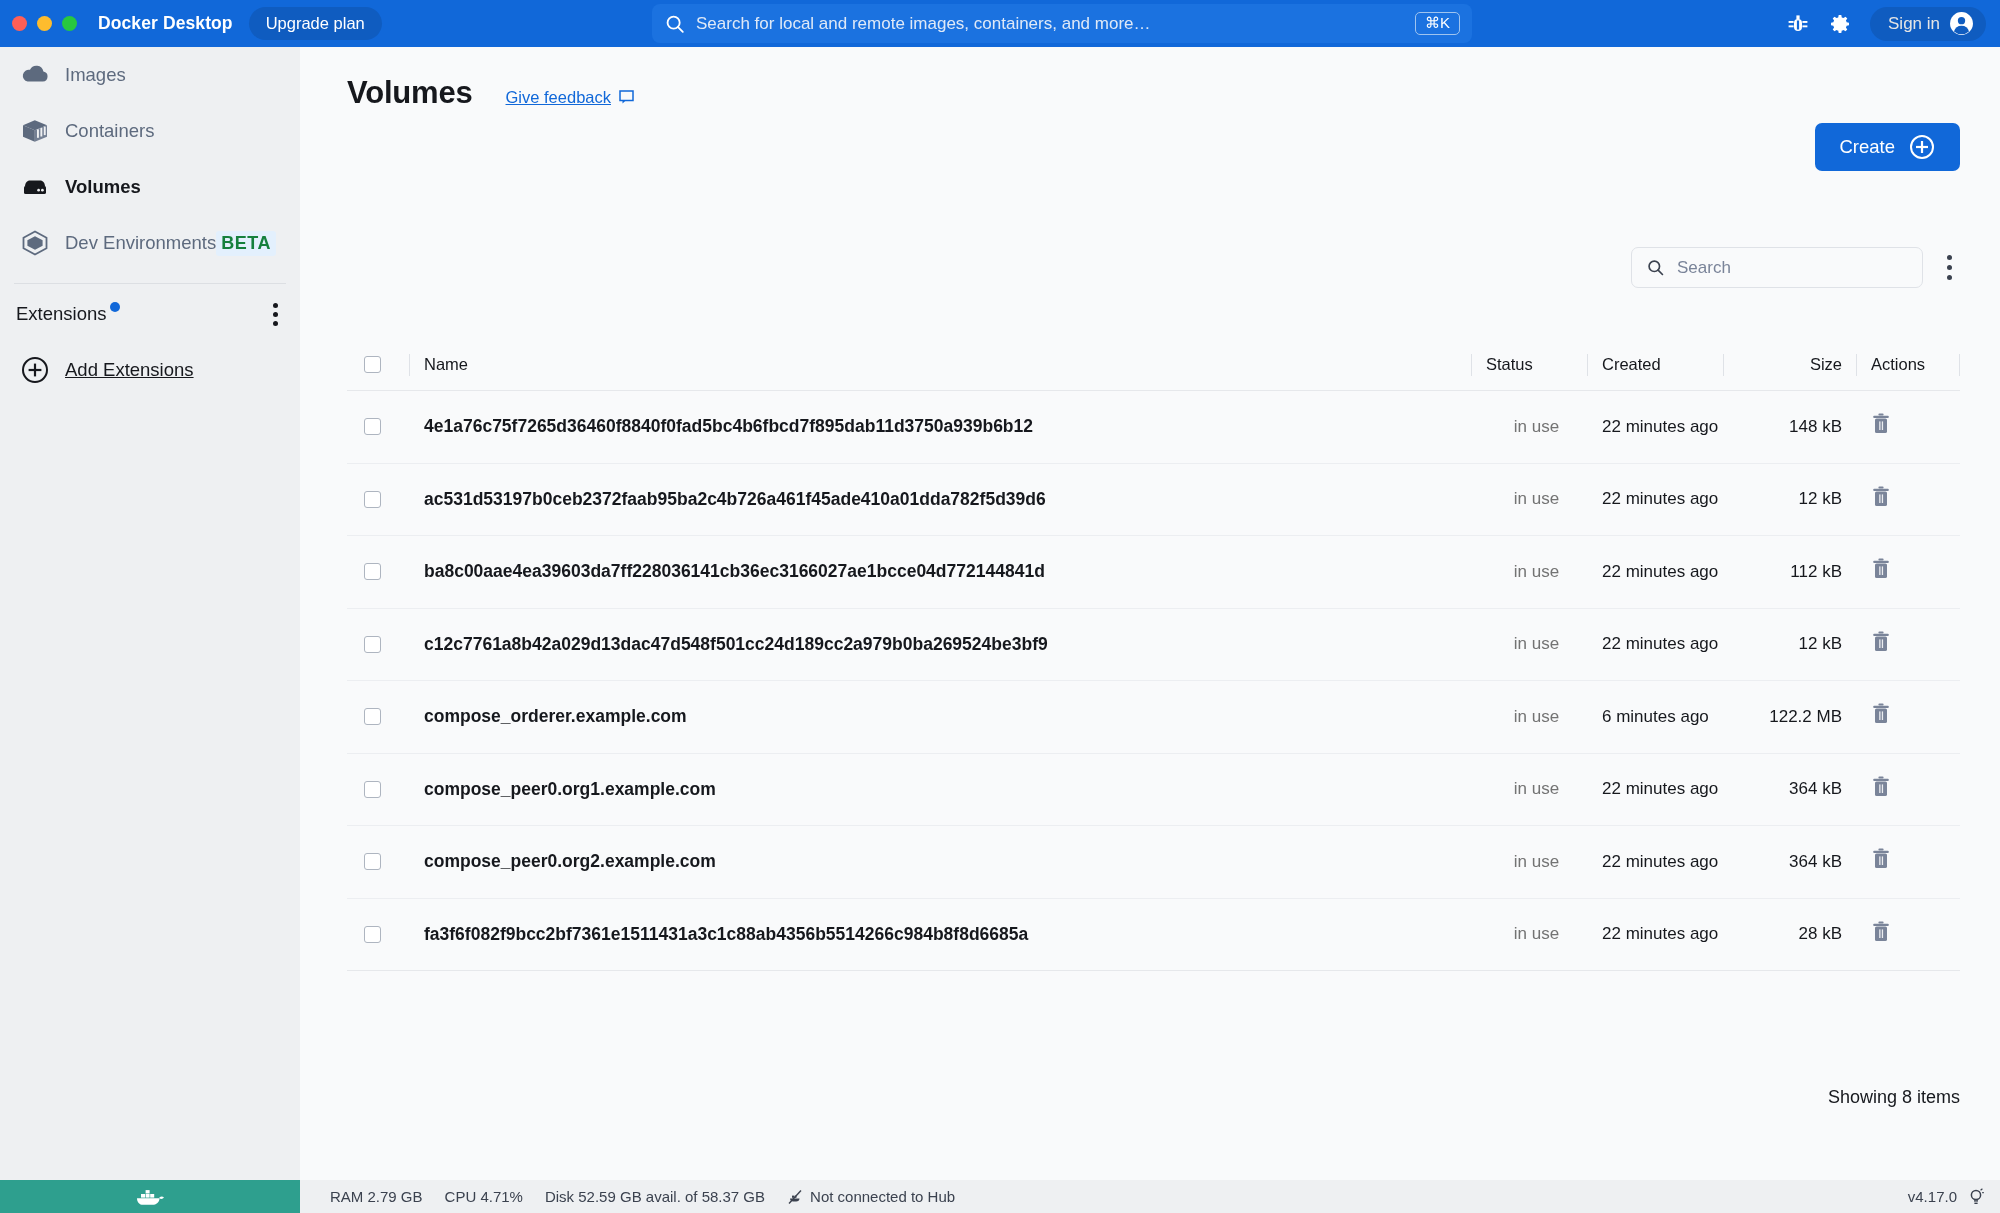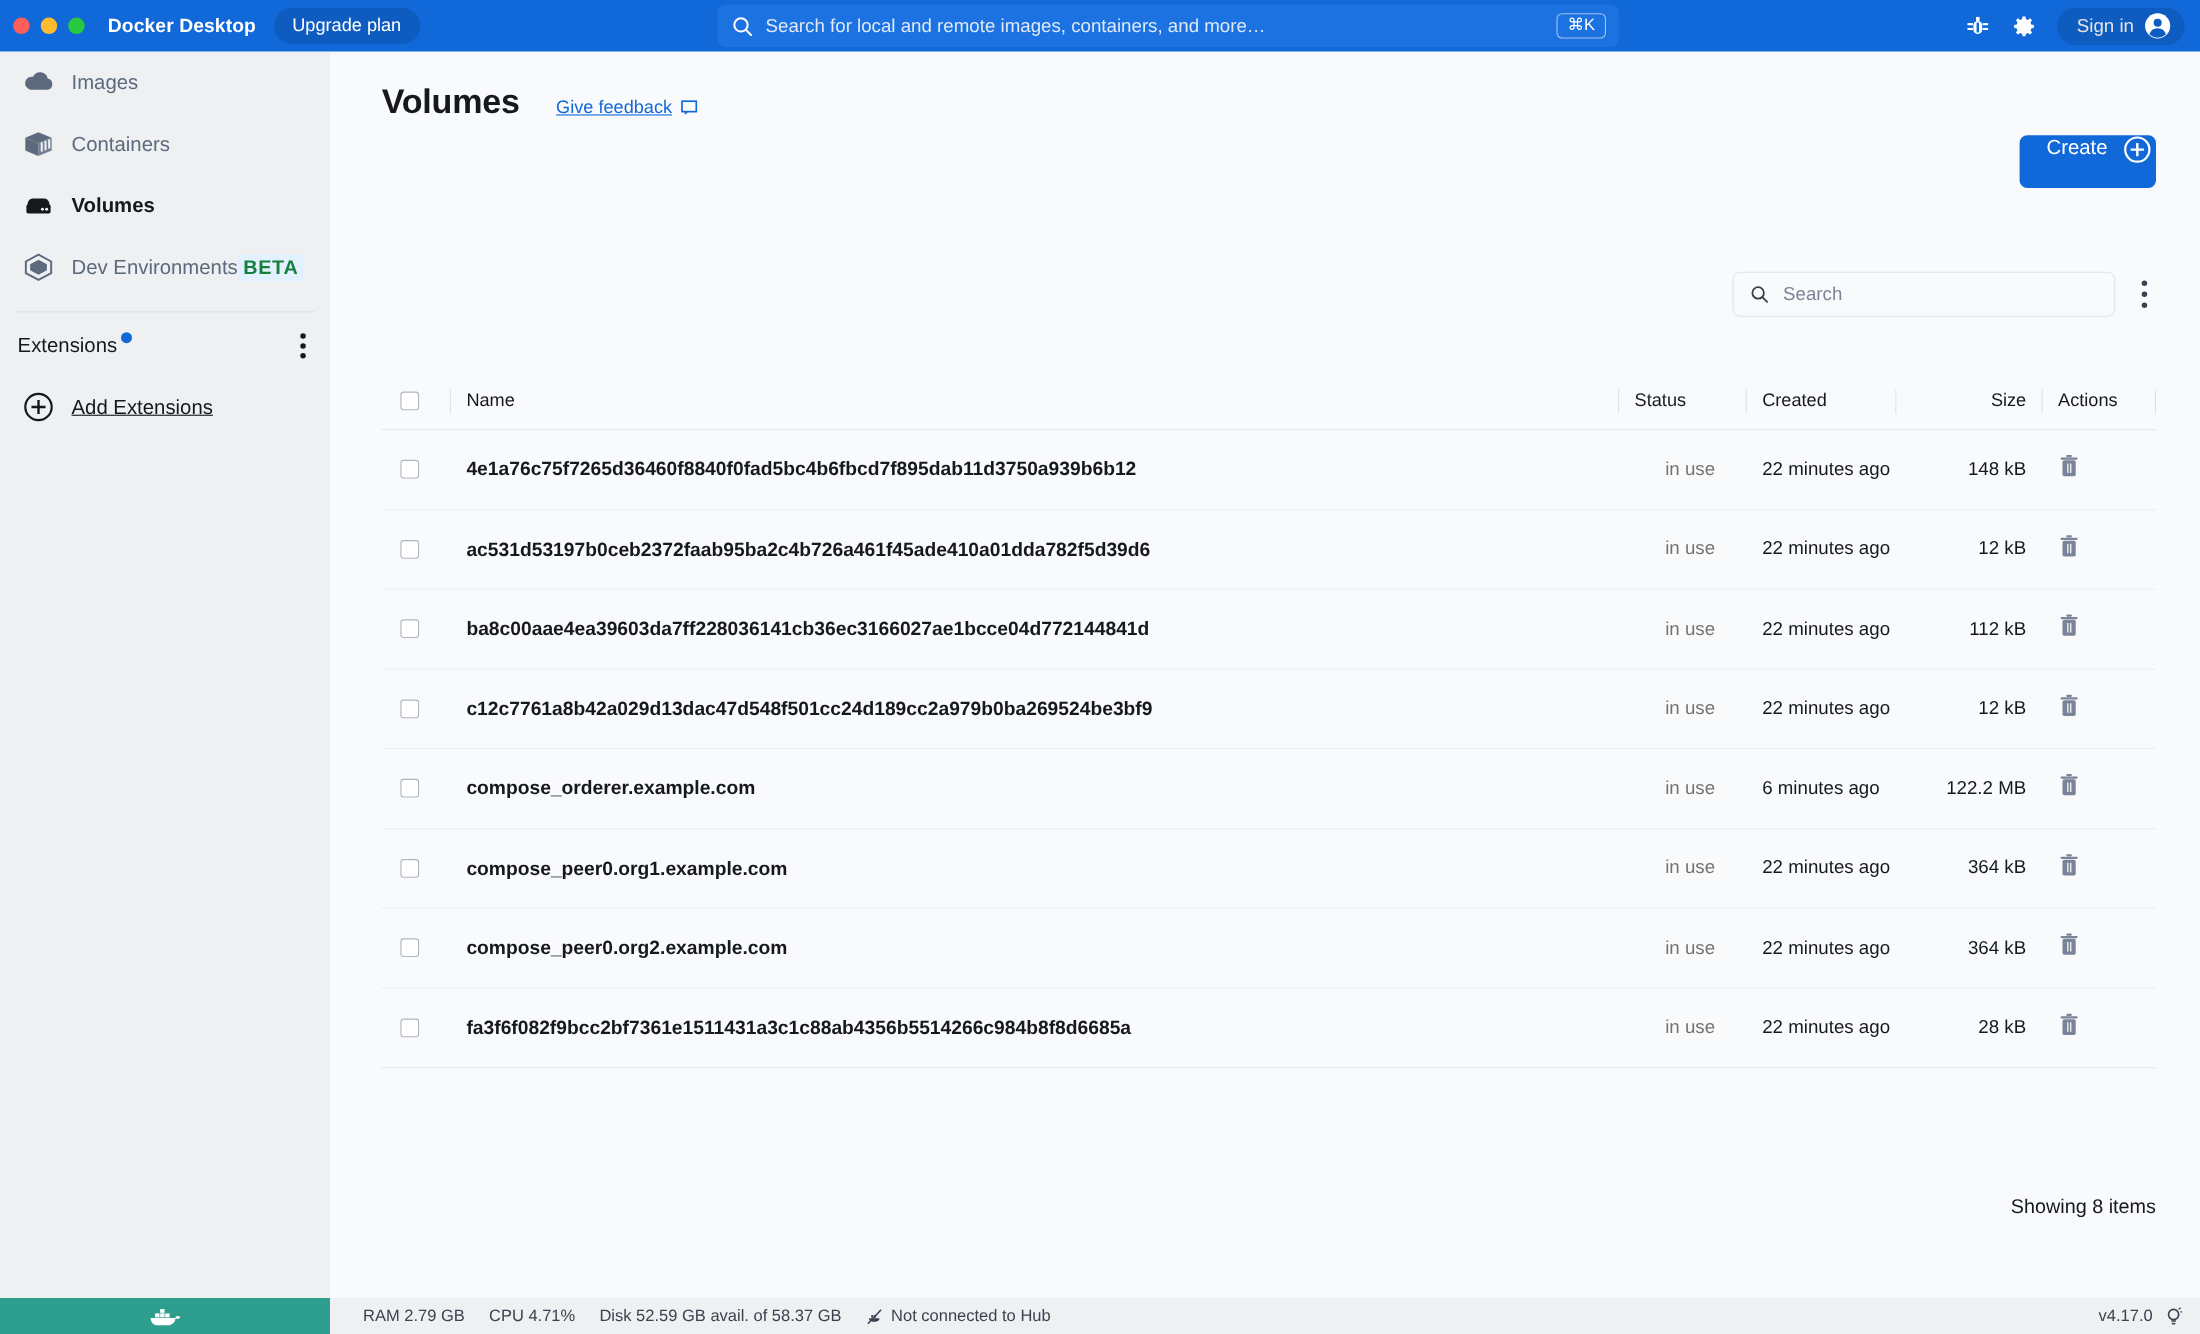--- a/index.html
+++ b/index.html
@@ -98,31 +98,31 @@
   .page-title { font-size: 31px; font-weight: bold; color: #16181d; letter-spacing: -.2px; }
   .feedback-link {
     margin-left: 33px; font-size: 16.5px; color: #1168d9;
     text-decoration: underline; display: inline-flex; align-items: center; gap: 8px;
     cursor: pointer;
   }
   .page-desc { margin-top: 17px; font-size: 17px; color: #4a5365; }
   .page-desc .lm { color: #1168d9; text-decoration: underline; cursor: pointer; }
   .create-btn {
     position: absolute; right: 40px; top: 76px;
-    height: 48px; padding: 0 4px 0 24px; border: none; border-radius: 7px;
+    height: 48px; padding: 0 25px 0 24px; border: none; border-radius: 7px;
     background: #1168d9; color: #fff; font-size: 18.5px; font-family: inherit;
-    display: flex; gap: 14px; cursor: pointer;
+    display: flex; align-items: center; gap: 14px; cursor: pointer;
   }
 
   .toolbar {
     position: absolute; top: 200px; right: 40px;
     display: flex; align-items: center; gap: 16px;
   }
   .tbl-search {
-    width: 348px; height: 41px; border: 1px solid #dfe2e7; border-radius: 7px;
+    width: 292px; height: 41px; border: 1px solid #dfe2e7; border-radius: 7px;
     background: #f9fafb; display: flex; align-items: center; padding: 0 14px; cursor: text;
   }
   .tbl-search .ts-text { color: #7a8499; font-size: 17px; margin-left: 12px; }
   .tbl-kebab { display: flex; flex-direction: column; gap: 5px; padding: 6px 8px; cursor: pointer; }
   .tbl-kebab .kd { background: #3b424f; width: 5px; height: 5px; }
 
   
   .table { position: absolute; top: 292px; left: 47px; width: 1613px; }
   .thead, .trow { display: flex; align-items: center; }
   .thead { height: 52px; border-bottom: 1px solid #e6e8eb; }

